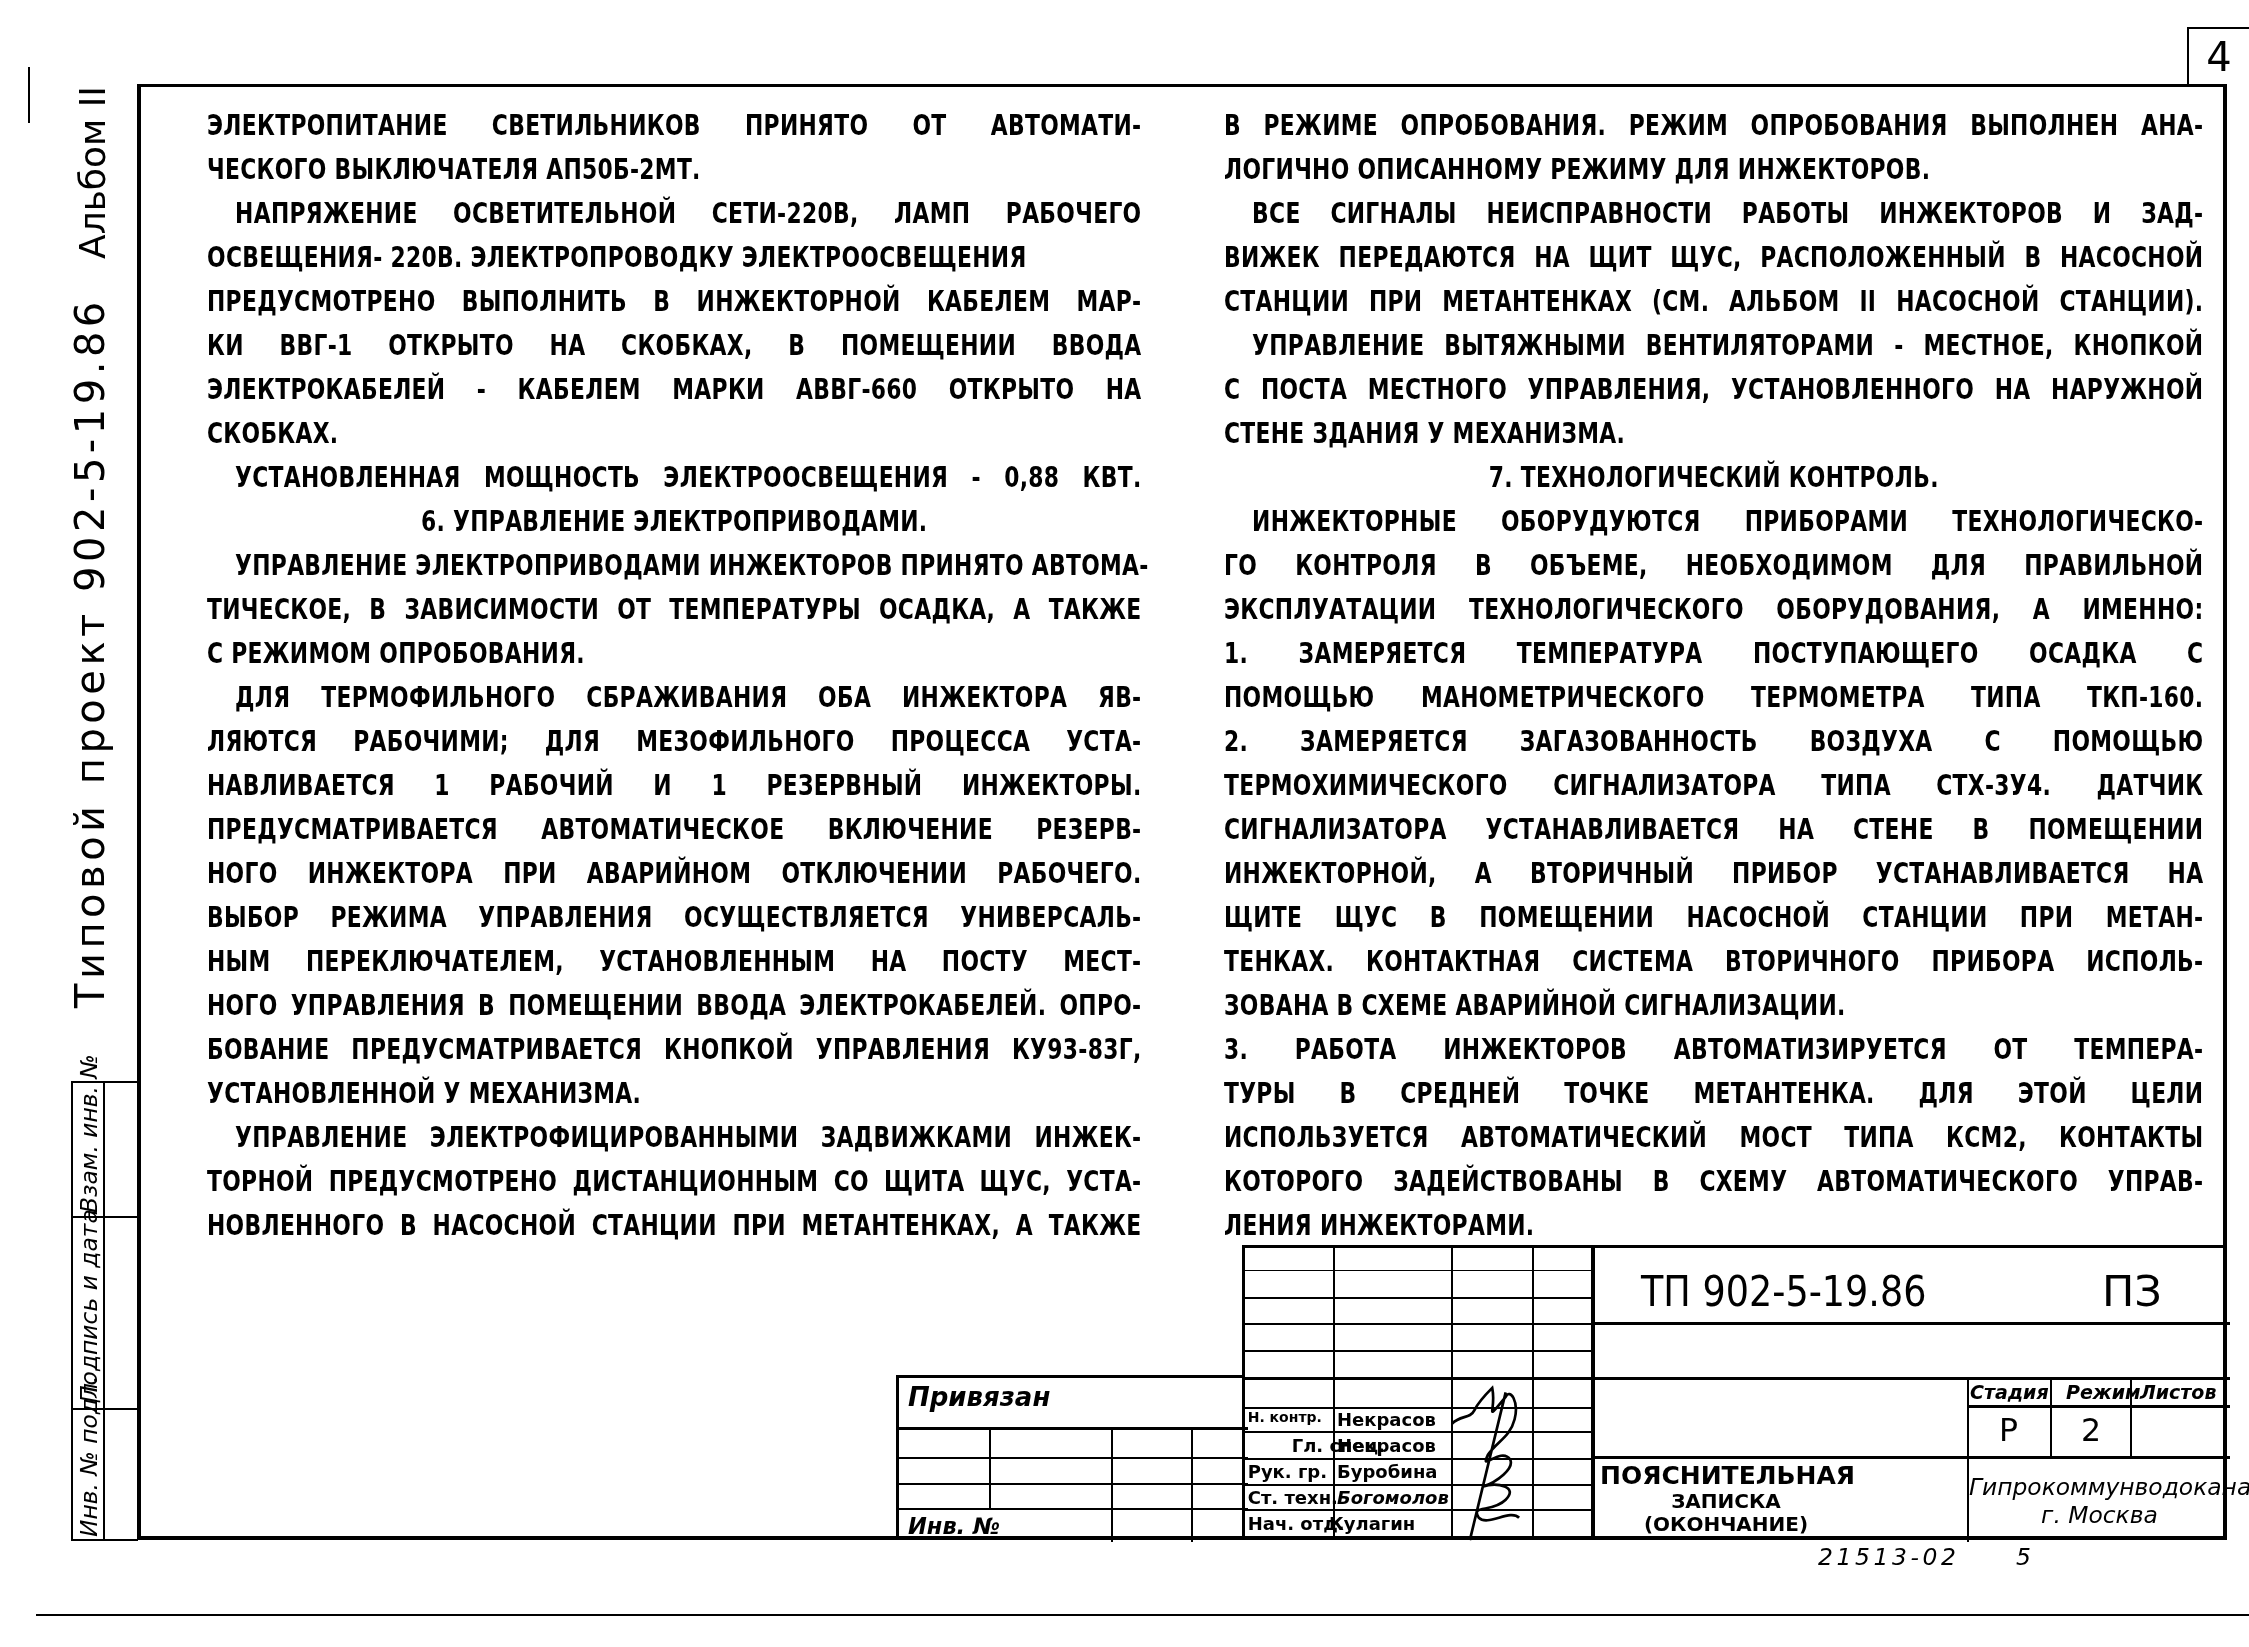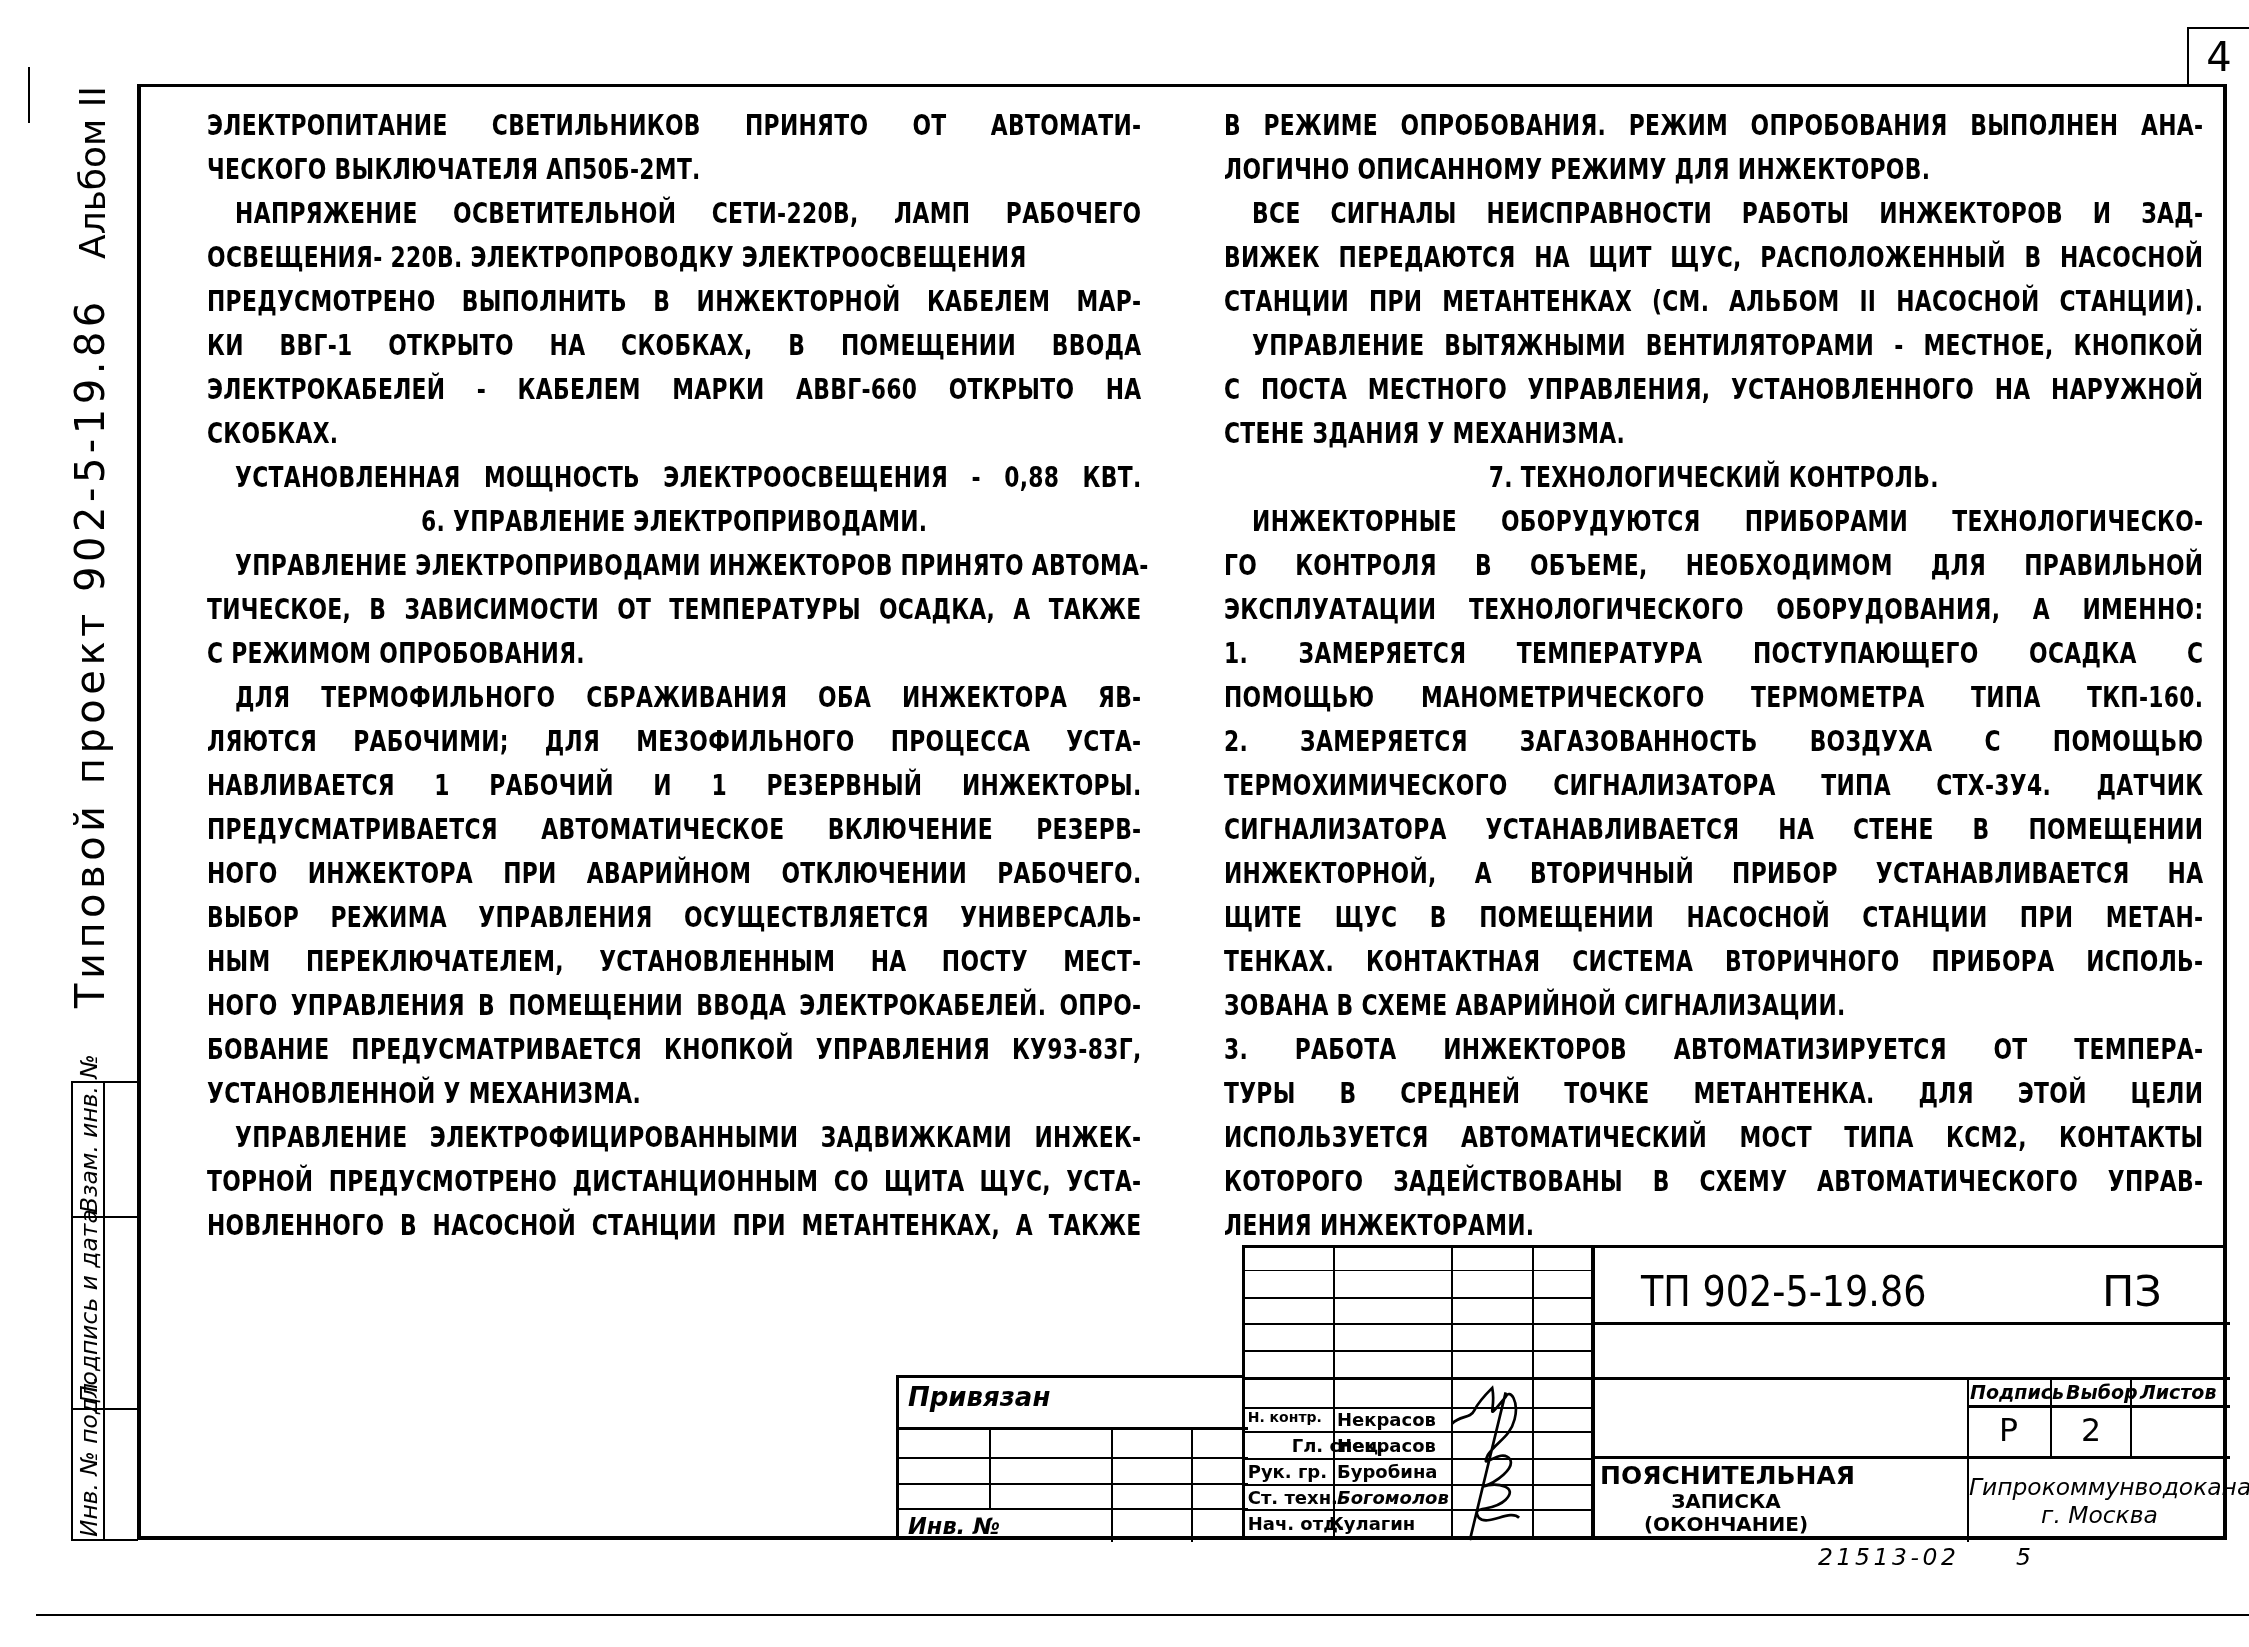--- a/index.html
+++ b/index.html
@@ -156,22 +156,22 @@
   <div class="cell-text" style="left:396px; top:18px; font-size:43px; font-weight:normal; transform:scaleX(0.85); transform-origin:left top;">ТП 902-5-19.86</div>
   <div class="cell-text" style="left:857px; top:18px; font-size:43px; font-weight:normal;">ПЗ</div>
 
 
   <div class="abs" style="left:355px; top:213px; width:252px; text-align:center; font-family:'DejaVu Sans',sans-serif; font-weight:bold; text-transform:uppercase; line-height:22.5px;">
     <div style="font-size:25px; line-height:29px;">Пояснительная</div>
     <div style="font-size:20px;">записка</div>
     <div style="font-size:20px;">(окончание)</div>
   </div>
 
-  <div class="cell-text ital" style="left:725px; top:133px; font-size:19px;">Подпись</div>
-  <div class="cell-text ital" style="left:821px; top:133px; font-size:19px;">Выбор</div>
+  <div class="cell-text ital" style="left:725px; top:133px; font-size:19px;">Стадия</div>
+  <div class="cell-text ital" style="left:821px; top:133px; font-size:19px;">Режим</div>
   <div class="cell-text ital" style="left:895px; top:133px; font-size:19px;">Листов</div>
   <div class="cell-text" style="left:754px; top:164px; font-size:31.5px; font-weight:normal;">Р</div>
   <div class="cell-text" style="left:836px; top:164px; font-size:31.5px; font-weight:normal;">2</div>
   <div class="cell-text" style="left:918px; top:164px; font-size:31.5px;"></div>
 
   <div class="abs ital" style="left:724px; top:225px; width:261px; text-align:center; font-size:23.4px; line-height:28px;">
     <div>Гипрокоммунводоканал</div>
     <div>г. Москва</div>
   </div>
 </div>

